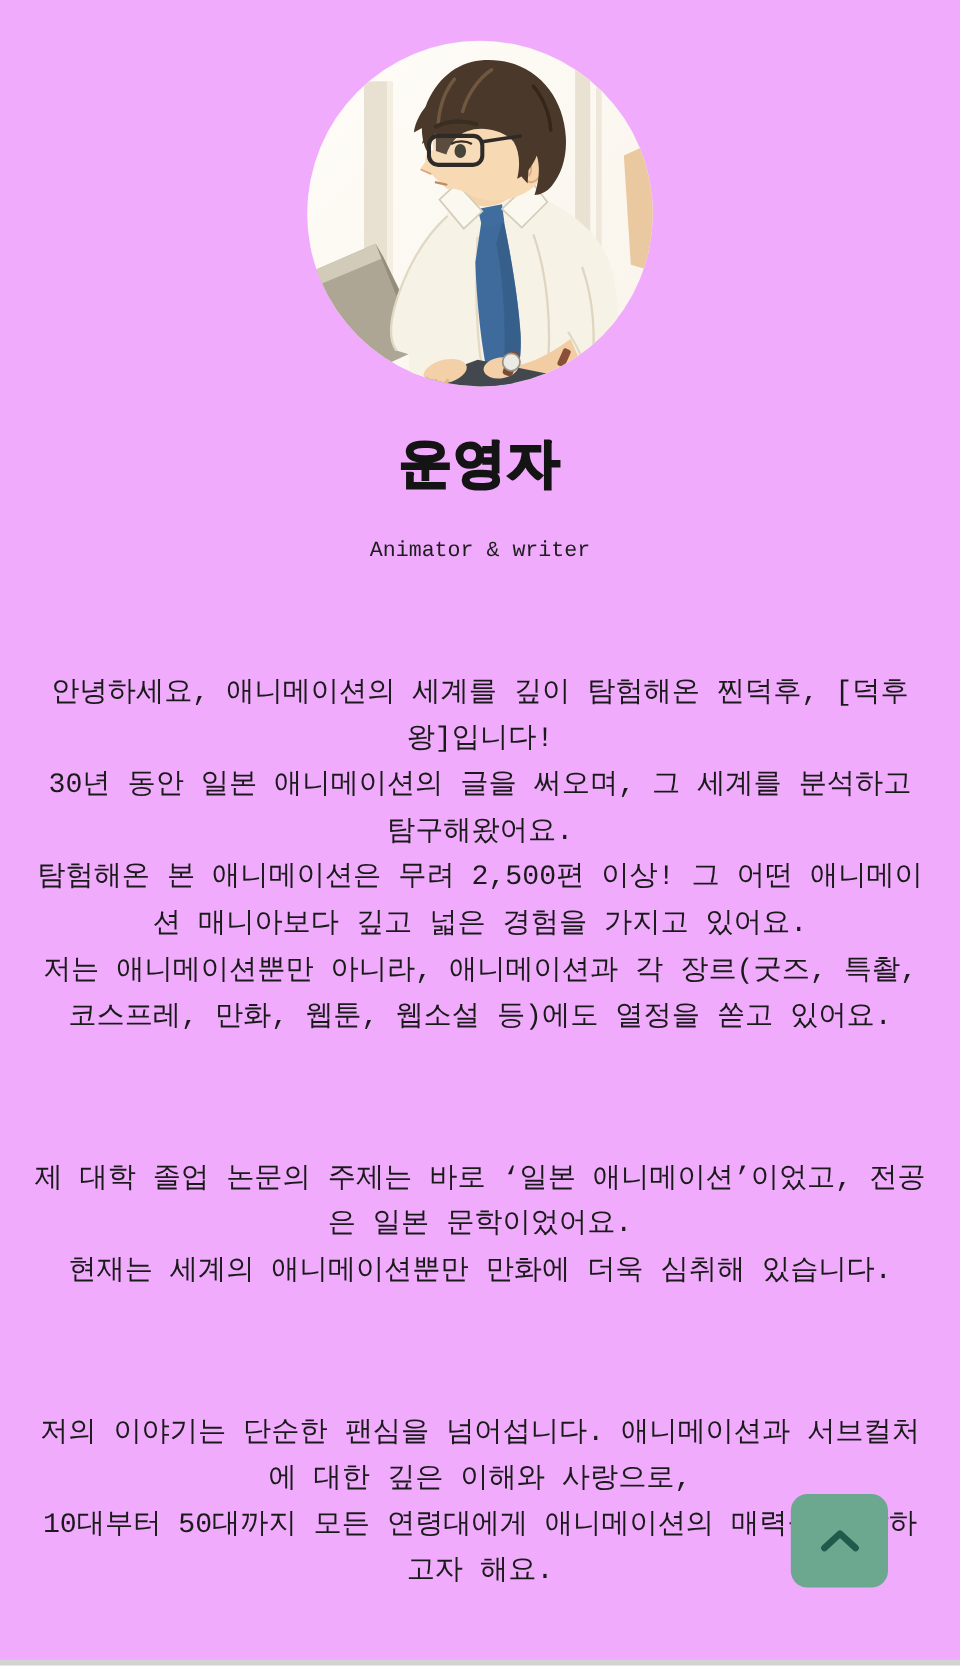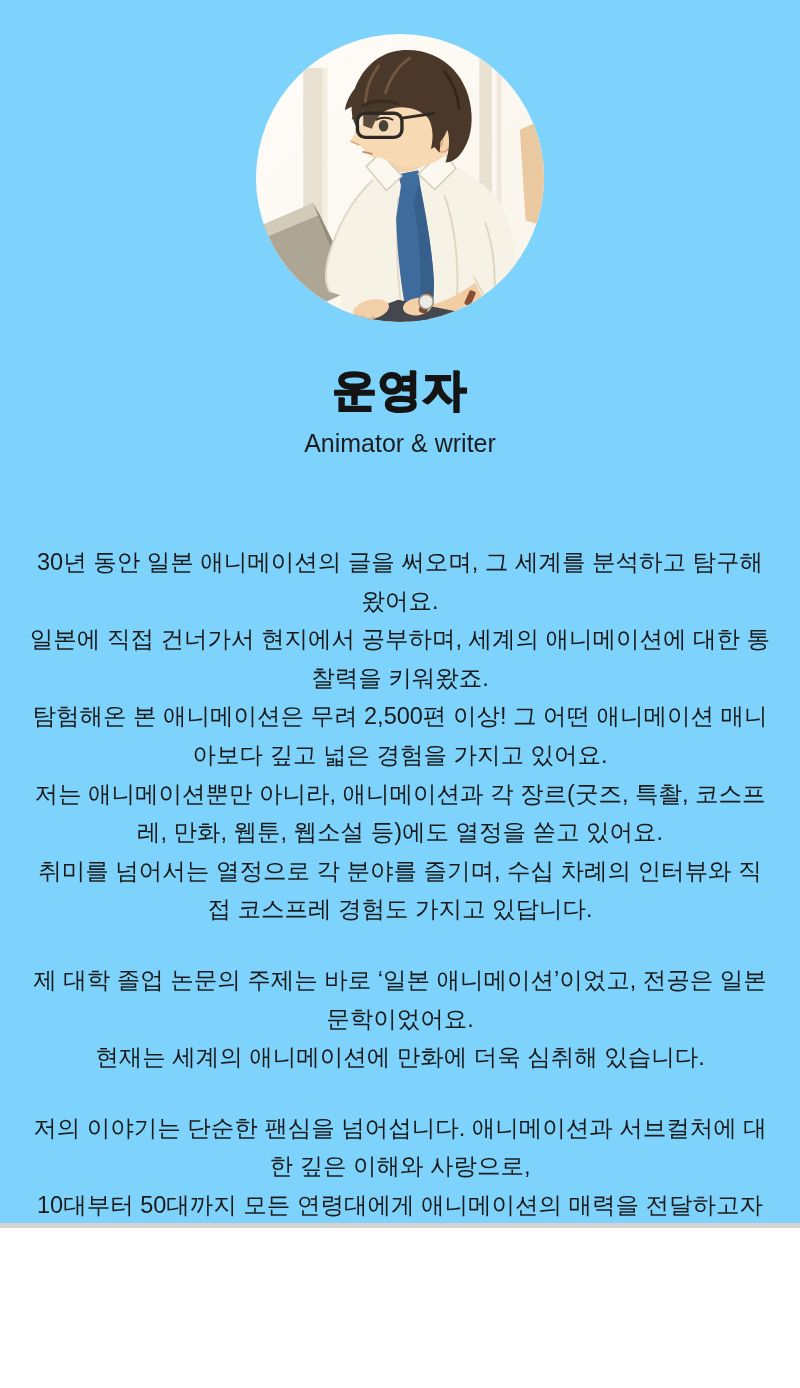--- a/index.html
+++ b/index.html
@@ -1,59 +1,59 @@
 <!DOCTYPE html>
 <html><head>
 <meta charset="utf-8">
 <style>
   html,body { margin:0; padding:0; background:#ffffff; }
   .page {
     position: relative;
     width: 800px;
-    height: 1228px;
-    background: #7dd3fc;
+    height: 1388px;
+    background: #f0abfc;
     overflow: hidden;
-    font-family: Liberation Sans, sans-serif;
+    font-family: Liberation Mono, monospace;
     color: #1a1a1a;
   }
   .avatar {
     width: 290px; height: 290px;
     margin: 33px auto 0;
     border-radius: 50%;
     overflow: hidden;
   }
   .avatar svg { display:block; width:100%; height:100%; }
   .name {
     margin-top: 40px;
     font-size: 44px;
     line-height: 54px;
     font-weight: 900;
     letter-spacing: 1px;
     text-align: center;
     color: #141414;
     -webkit-text-stroke: 2px #141414;
   }
   .role {
-    margin-top: 8px;
-    font-size: 25px;
+    margin-top: 24px;
+    font-size: 18px;
     line-height: 36px;
     font-weight: 400;
     text-align: center;
     color: #1d1d1d;
   }
   .bio {
     width: 744px;
     margin: 82px auto 0;
     font-size: 23.5px;
     line-height: 38.6px;
     text-align: center;
     color: #1a1a1a;
     word-break: break-all;
   }
-  .bio-paragraph + .bio-paragraph { margin-top: 32px; }
+  .bio-paragraph + .bio-paragraph { margin-top: 96px; }
   .scroll-top-button {
     position: absolute;
     left: 659px;
     top: 1245px;
     width: 81px;
     height: 78px;
     border: none;
     border-radius: 14px;
     background: #6BA88F;
     display: flex;
@@ -152,29 +152,28 @@
         <circle cx="177" cy="278" r="7.5" fill="#eceae4" stroke="#97928a" stroke-width="1.5"></circle>
       </g>
     </svg>
   </div>
 
   <div class="name">운영자</div>
   <div class="role">Animator &amp; writer</div>
 
   <div class="bio">
       <div class="bio-paragraph">
+        <div class="bio-sentence">안녕하세요, 애니메이션의 세계를 깊이 탐험해온 찐덕후, [덕후왕]입니다!</div>
         <div class="bio-sentence">30년 동안 일본 애니메이션의 글을 써오며, 그 세계를 분석하고 탐구해왔어요.</div>
-        <div class="bio-sentence">일본에 직접 건너가서 현지에서 공부하며, 세계의 애니메이션에 대한 통찰력을 키워왔죠.</div>
         <div class="bio-sentence">탐험해온 본 애니메이션은 무려 2,500편 이상! 그 어떤 애니메이션 매니아보다 깊고 넓은 경험을 가지고 있어요.</div>
         <div class="bio-sentence">저는 애니메이션뿐만 아니라, 애니메이션과 각 장르(굿즈, 특촬, 코스프레, 만화, 웹툰, 웹소설 등)에도 열정을 쏟고 있어요.</div>
-        <div class="bio-sentence">취미를 넘어서는 열정으로 각 분야를 즐기며, 수십 차례의 인터뷰와 직접 코스프레 경험도 가지고 있답니다.</div>
       </div>
       <div class="bio-paragraph">
         <div class="bio-sentence">제 대학 졸업 논문의 주제는 바로 ‘일본 애니메이션’이었고, 전공은 일본 문학이었어요.</div>
-        <div class="bio-sentence">현재는 세계의 애니메이션에 만화에 더욱 심취해 있습니다.</div>
+        <div class="bio-sentence">현재는 세계의 애니메이션뿐만 만화에 더욱 심취해 있습니다.</div>
       </div>
       <div class="bio-paragraph">
         <div class="bio-sentence">저의 이야기는 단순한 팬심을 넘어섭니다. 애니메이션과 서브컬처에 대한 깊은 이해와 사랑으로,</div>
         <div class="bio-sentence">10대부터 50대까지 모든 연령대에게 애니메이션의 매력을 전달하고자 해요.</div>
       </div>
     </div>
 
   <button class="scroll-top-button" style="background: rgb(107, 168, 143);">
     <svg width="34" height="20" viewBox="0 0 34 20">
       <polyline points="4,16 17,4 30,16" fill="none" stroke="#1E5B4B" stroke-width="5.5" stroke-linecap="round" stroke-linejoin="round"></polyline>

